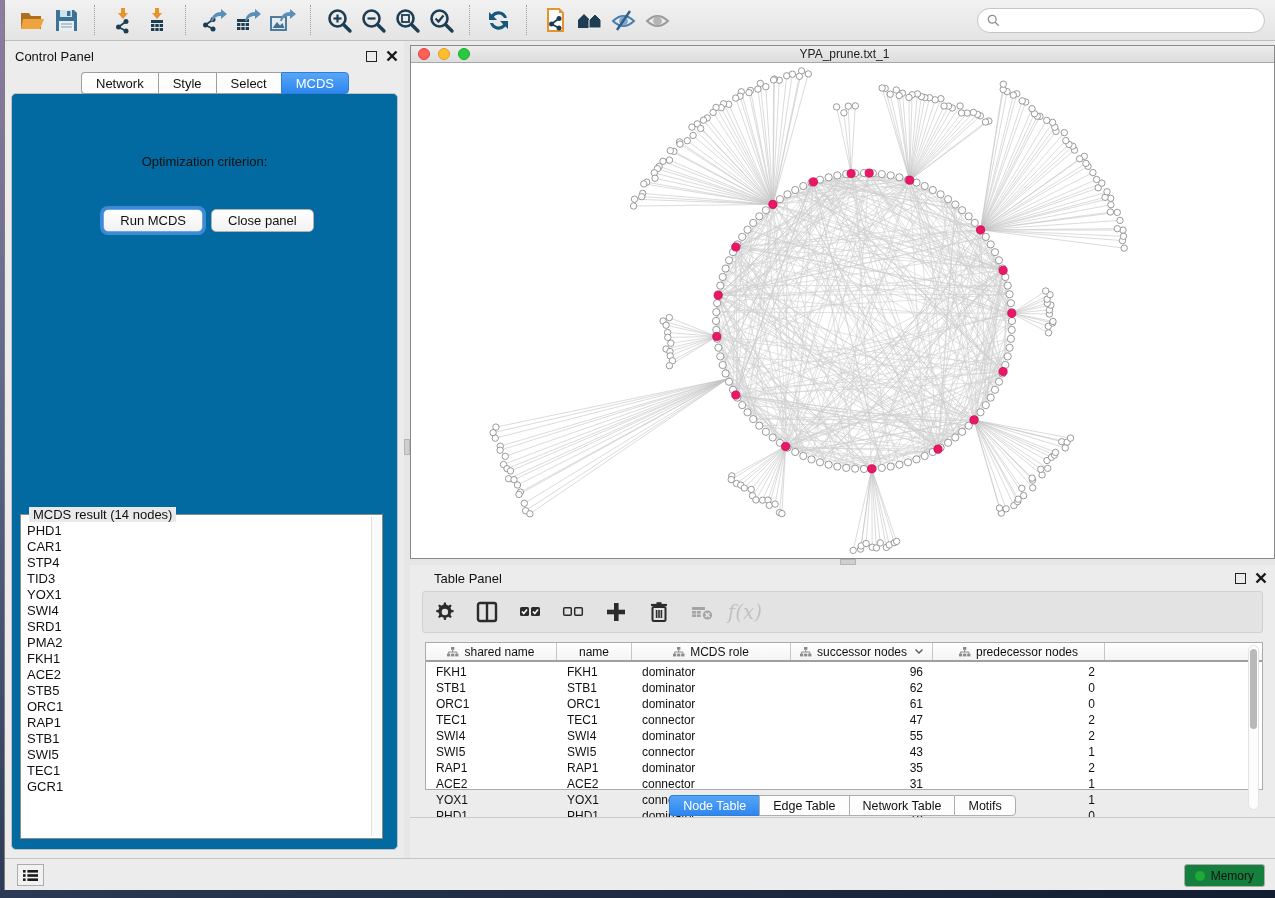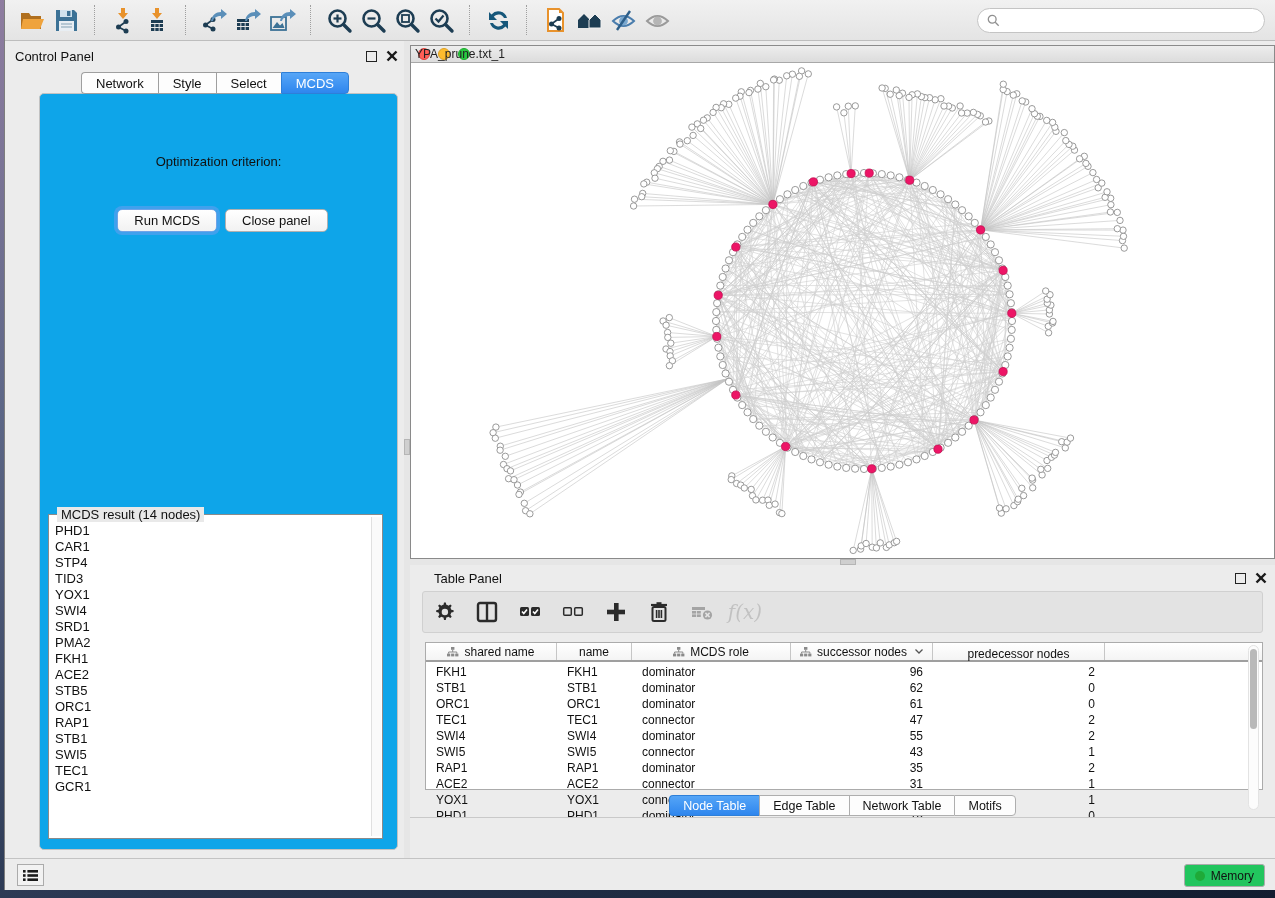--- a/index.html
+++ b/index.html
@@ -26,21 +26,21 @@
   .cp-titlebar { position:absolute; left:0; top:4px; right:6px; height:22px; display:flex; align-items:center; padding-left:10px; }
   .cp-title { font-size:13px; color:#111; }
   .win-ctrls { margin-left:auto; display:flex; gap:9px; align-items:center; }
   .float-box { width:11px; height:11px; border:1.5px solid #222; background:transparent; }
   .close-x svg { width:12px; height:12px; display:block; }
   .cp-tabs { position:absolute; left:76px; top:31px; height:22px; display:flex; z-index:3; }
   .cp-tab { padding:0 14px; height:22px; line-height:21px; background:#fdfdfd; border:1px solid #9f9f9f; border-right:none; font-size:13px; color:#111; text-align:center; }
   .cp-tab:first-child { border-radius:4px 0 0 4px; }
   .cp-tab:last-child { border-right:1px solid #9f9f9f; border-radius:0 4px 4px 0; }
   .cp-tab.active { background:linear-gradient(#57a6f7,#2e86ee); color:#fff; border-color:#2e7fd8; }
-  .cp-body { position:absolute; left:6px; right:6px; top:52px; bottom:8px; background:#0ea5e9; border:1px solid #c2c2c2; border-radius:5px;margin-left:28px; }
+  .cp-body { position:absolute; left:6px; right:6px; top:52px; bottom:8px; background:#0369a1; border:1px solid #c2c2c2; border-radius:5px; }
   .opt-label { position:absolute; left:0; right:0; top:60px; text-align:center; font-size:13px; }
   .dropdown { position:absolute; left:38px; right:38px; top:81px; height:23px; background:#fff; border:1px solid #b3b3b3; border-radius:5px; display:flex; align-items:center; box-shadow:0 1px 1px rgba(0,0,0,.08); }
   .dropdown-text { flex:1; padding-left:9px; font-size:13px; white-space:nowrap; overflow:hidden; }
   .dropdown-stepper { width:19px; height:23px; margin:-1px -1px -1px 0; border-radius:0 5px 5px 0; background:linear-gradient(#6fb1f9,#2d7fee); display:flex; flex-direction:column; align-items:center; justify-content:center; gap:2px; }
   .dropdown-stepper svg { width:9px; height:6px; display:block; }
   .btn-row { position:absolute; left:8px; right:0; top:115px; display:flex; justify-content:center; gap:8px; }
   .mac-btn { height:23px; padding:0 16px; background:linear-gradient(#ffffff,#f2f2f2); border:1px solid #b0b0b0; border-radius:5px; font-size:13px; font-family:"Liberation Sans",sans-serif; color:#111; }
   .mac-btn.focused { box-shadow:0 0 0 3px rgba(92,158,240,.65); border-color:#6ea3e8; }
 
   .result-box { position:absolute; left:8px; right:14px; top:420px; bottom:10px; border:1px solid #8a8a8a; background:#fff; }
@@ -56,21 +56,21 @@
   .hsplit-handle { position:absolute; left:430px; top:0; width:16px; height:6px; background:#cfcfcf; border:1px solid #b5b5b5; }
 
   
   .netwin { position:absolute; left:405px; top:45px; right:0; height:514px; border:1px solid #8a8a8a; background:#fff; }
   .net-titlebar { position:absolute; left:0; right:0; top:0; height:17px; background:linear-gradient(#ededed,#dcdcdc); border-bottom:1px solid #a8a8a8; display:flex; align-items:center; padding:0 7px; }
   .tlights { display:flex; gap:8px; }
   .tlight { width:12px; height:12px; border-radius:50%; }
   .tl-red { background:#ff5f57; border:1px solid #e0443e; }
   .tl-yellow { background:#febc2e; border:1px solid #dea123; }
   .tl-green { background:#28c840; border:1px solid #1dad2b; }
-  .net-title { position:absolute; left:4px; right:0; text-align:left; font-size:12px; color:#222; }
+  .net-title { position:absolute; left:4px; right:0; text-align:center; font-size:12px; color:#222; }
   .net-canvas { position:absolute; left:0; right:0; top:17px; bottom:0; background:#fff; overflow:hidden; }
 
   
   .tpanel { position:absolute; left:405px; top:565px; right:0; bottom:32px; background:#ececec; }
   .tp-titlebar { position:absolute; left:12px; top:3px; right:8px; height:20px; display:flex; align-items:center; padding-left:12px;gap:12px; }
   .tp-toolbar { position:absolute; left:12px; right:12px; top:26px; height:42px; background:#e3e3e3; border:1px solid #d0d0d0; border-radius:3px; display:flex; align-items:center; padding:0 8px; gap:17px; }
   .tp-tool { width:26px; height:26px; display:flex; align-items:center; justify-content:center; }
   .tp-tool svg { width:22px; height:22px; }
   .tp-tool.disabled { opacity:.45;text-align:center; }
   .fx-label { font-size:20px; font-family:"DejaVu Serif", serif; font-style:italic; color:#9a9a9a; }
@@ -91,21 +91,21 @@
   .tp-tab { padding:0 13px; height:21px; line-height:20px; font-size:12.5px; background:#fdfdfd; border:1px solid #aeaeae; border-right:none; }
   .tp-tab:first-child { border-radius:4px 0 0 4px; }
   .tp-tab:last-child { border-right:1px solid #aeaeae; border-radius:0 4px 4px 0; }
   .tp-tab.active { background:linear-gradient(#55a5f7,#2e86ee); color:#fff; border-color:#2e7fd8; }
   .tp-below { position:absolute; left:0; right:0; bottom:0; height:40px; background:#ececec; }
 
   
   .statusbar { position:absolute; left:0; right:0; bottom:0; height:32px; background:#ececec; border-top:1px solid #c3c3c3; }
   .list-btn { position:absolute; left:12px; top:5px; width:27px; height:22px; background:#f2f2f2; border:1px solid #ababab; display:flex; align-items:center; justify-content:center; }
   .list-btn svg { width:15px; height:13px; }
-  .memory-btn { position:absolute; right:10px; top:5px; height:23px; background:#22c55e; border:1px solid #ababab; border-radius:3px; display:flex; align-items:center; padding:0 10px; gap:6px; font-size:12px; }
+  .memory-btn { position:absolute; right:10px; top:5px; height:23px; background:#15803d; border:1px solid #ababab; border-radius:3px; display:flex; align-items:center; padding:0 10px; gap:6px; font-size:12px; }
   .mem-dot { width:10px; height:10px; border-radius:50%; }
 </style>
 </head>
 <body>
 
 <div class="app">
 
   <div class="toolbar">
     <div id="toolbar-icons" style="display:flex;align-items:center;">
         <div class="tb-btn">
@@ -1447,21 +1447,21 @@
               <line x1="9.8" y1="5" x2="9.8" y2="6.6" stroke="#8a8a8a" stroke-width="1"></line>
               <rect x="0" y="6.6" width="3.2" height="2.8" fill="#8a8a8a"></rect>
               <rect x="4.1" y="6.6" width="3.2" height="2.8" fill="#8a8a8a"></rect>
               <rect x="8.2" y="6.6" width="3.2" height="2.8" fill="#8a8a8a"></rect>
             </svg>
             <span>successor nodes</span>
             <svg class="sortchev" viewBox="0 0 8 5">
               <path d="M0.5 0.5 L4 4 L7.5 0.5" fill="none" stroke="#555" stroke-width="1.3"></path>
             </svg>
           </div>
-          <div class="th-cell" style="width: 172px; flex-direction: column;">
+          <div class="th-cell" style="width: 172px;">
             <svg class="tree" viewBox="0 0 12 10">
               <rect x="4" y="0" width="3.4" height="2.8" fill="#8a8a8a"></rect>
               <line x1="5.7" y1="2.8" x2="5.7" y2="5" stroke="#8a8a8a" stroke-width="1"></line>
               <line x1="1.6" y1="5" x2="9.8" y2="5" stroke="#8a8a8a" stroke-width="1"></line>
               <line x1="1.6" y1="5" x2="1.6" y2="6.6" stroke="#8a8a8a" stroke-width="1"></line>
               <line x1="9.8" y1="5" x2="9.8" y2="6.6" stroke="#8a8a8a" stroke-width="1"></line>
               <rect x="0" y="6.6" width="3.2" height="2.8" fill="#8a8a8a"></rect>
               <rect x="4.1" y="6.6" width="3.2" height="2.8" fill="#8a8a8a"></rect>
               <rect x="8.2" y="6.6" width="3.2" height="2.8" fill="#8a8a8a"></rect>
             </svg>

